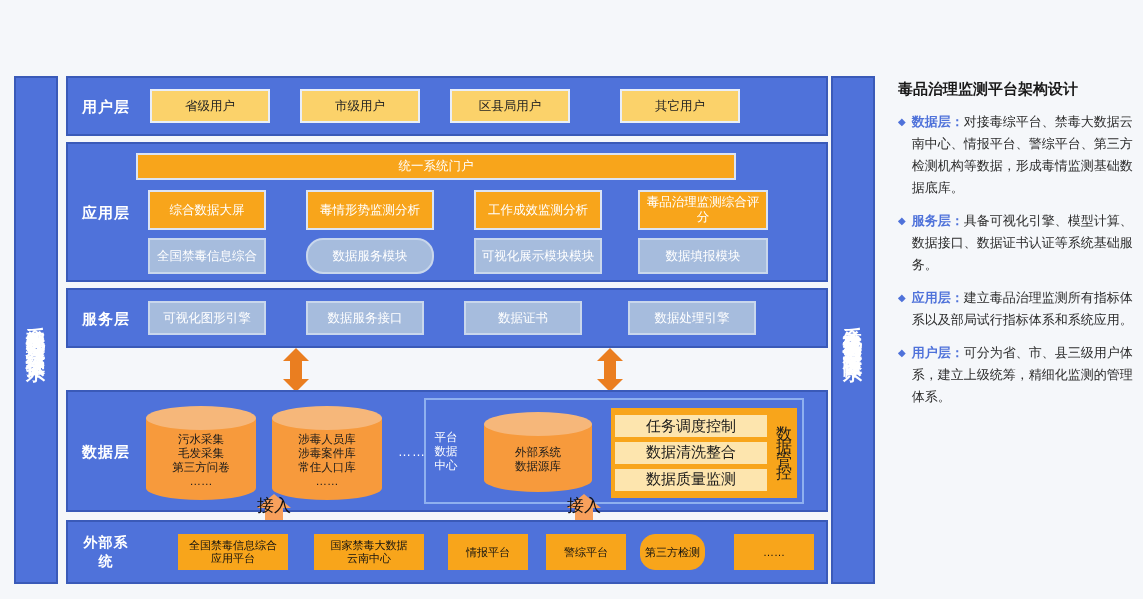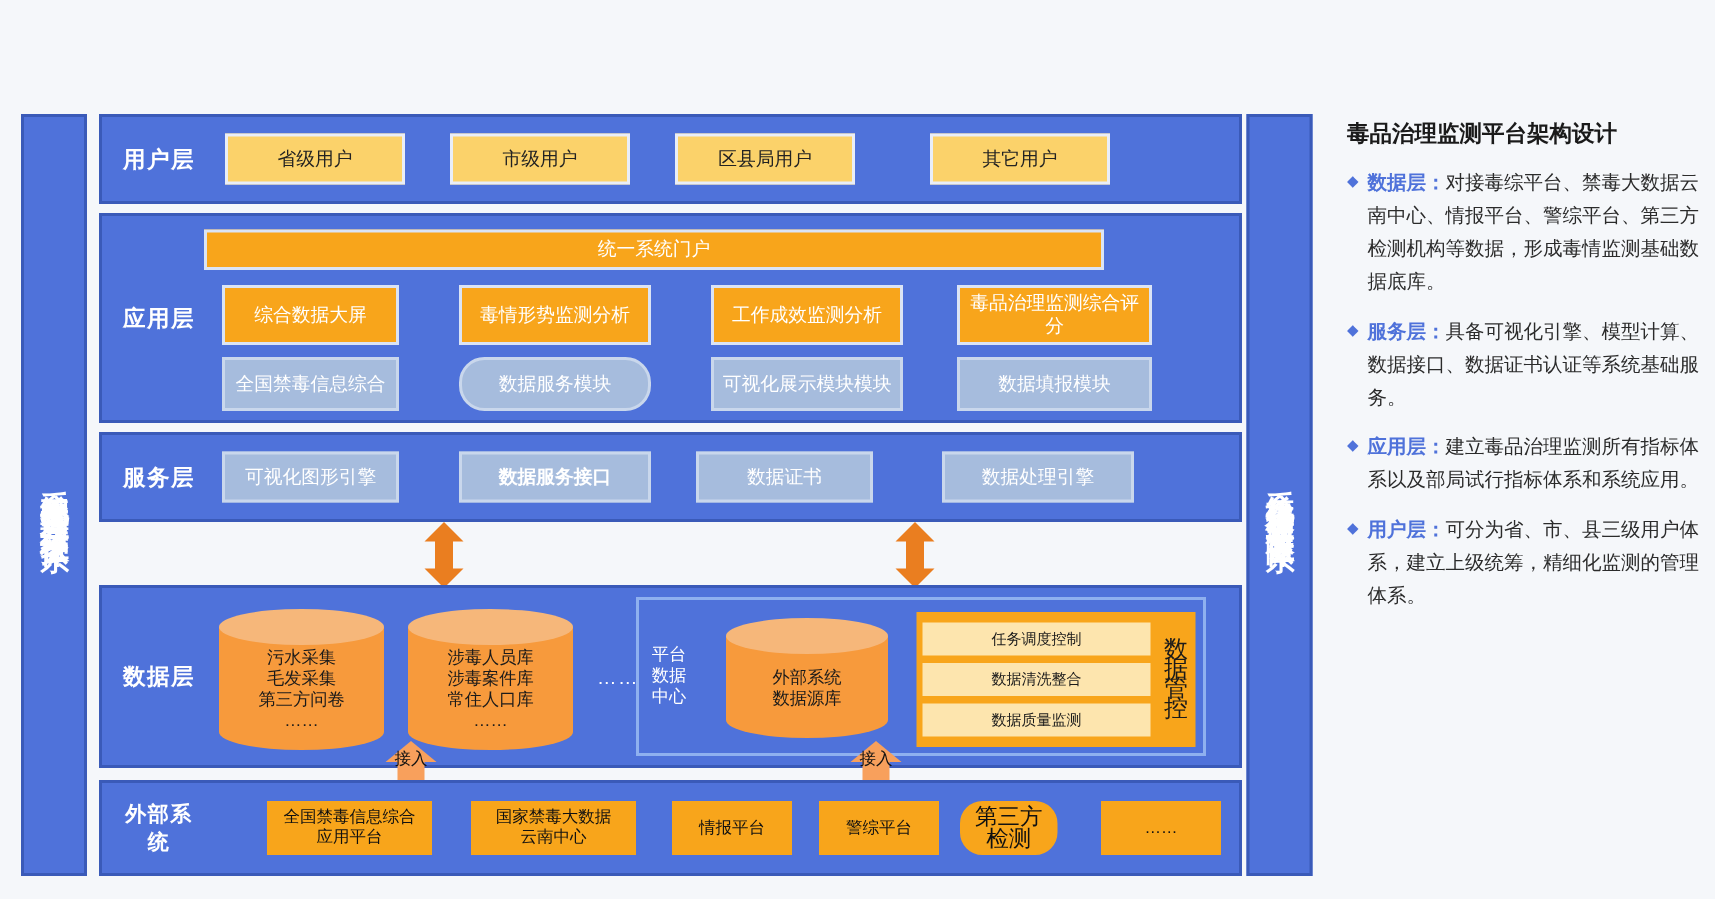--- a/index.html
+++ b/index.html
@@ -110,21 +110,21 @@
     position: absolute; left: 3px; top: 0; width: 34px; height: 100%;
     display: flex; align-items: center; justify-content: center;
     color: #fff; font-size: 11.5px; line-height: 14px; text-align: center;
   }
   #dm-panel {
     position: absolute; left: 185px; top: 8px; width: 186px; height: 90px;
     background: #f8a51b; display: flex;
   }
   #dm-rows { flex: 1; display: flex; flex-direction: column; justify-content: space-around; padding: 5px 4px; }
   .dm-row {
-    background: #fde5ae; color: #1a1a1a; font-size: 10px;
+    background: #fde5ae; color: #1a1a1a; font-size: 15px;
     height: 22px; display: flex; align-items: center; justify-content: center;
     margin: 0 0;
   }
   #dm-side {
     width: 26px; display: flex; align-items: center; justify-content: center;
     color: #1a1a1a; font-size: 16px; line-height: 13px; text-align: center;
   }
 
   .dots {
     position: absolute; color: #fff; font-size: 13px; letter-spacing: 1px;
@@ -145,21 +145,21 @@
   .arrow-up .head {
     position: absolute; left: 0; top: 0; width: 0; height: 0;
     border-left: 17px solid transparent; border-right: 17px solid transparent;
     border-bottom: 14px solid #f8a05c;
   }
   .arrow-up .shaft {
     position: absolute; left: 8px; top: 13px; bottom: 0; width: 18px; background: #f8a05c;
   }
   .arrow-up .lbl {
     position: absolute; left: 0; top: 6px; width: 34px;
-    color: #111; font-size: 11px; line-height: 12px; text-align: center;
+    color: #111; font-size: 17px; line-height: 12px; text-align: center;
   }
 
   
   #info { position: absolute; left: 898px; top: 80px; width: 238px; }
   #info-title { font-size: 15px; font-weight: bold; color: #1a1a1a; margin-bottom: 12px; }
   .info-item { display: flex; margin-bottom: 11px; }
   .info-bullet { color: #4f72da; font-size: 10px; line-height: 22px; margin-right: 6px; flex: 0 0 auto; }
   .info-text { font-size: 13px; line-height: 22px; color: #2b2b2b; }
   .info-key { color: #4f72da; font-weight: bold; }
 </style>
@@ -191,21 +191,21 @@
 
     <div class="box box-gray" style="left:80px;  top:94px; width:118px; height:36px;">全国禁毒信息综合</div>
     <div class="box box-gray" style="left:238px; top:94px; width:128px; height:36px;border-radius:17px;">数据服务模块</div>
     <div class="box box-gray" style="left:406px; top:94px; width:128px; height:36px;">可视化展示模块模块</div>
     <div class="box box-gray" style="left:570px; top:94px; width:130px; height:36px;">数据填报模块</div>
   </div>
 
   <div class="layer" id="layer-service">
     <div class="layer-label">服务层</div>
     <div class="box box-gray" style="left:80px;  top:11px; width:118px; height:34px;">可视化图形引擎</div>
-    <div class="box box-gray" style="left:238px; top:11px; width:128px; height:34px;font-weight:bold;">数据服务接口</div>
+    <div class="box box-gray" style="left:238px; top:11px; width:118px; height:34px;">数据服务接口</div>
     <div class="box box-gray" style="left:396px; top:11px; width:118px; height:34px;">数据证书</div>
     <div class="box box-gray" style="left:560px; top:11px; width:128px; height:34px;">数据处理引擎</div>
   </div>
 
   <div class="arrow-dbl" style="left:283px; top:348px; height:44px;">
     <div class="up"></div>
       <div class="shaft"></div>
       <div class="dn"></div>
   </div>
   <div class="arrow-dbl" style="left:597px; top:348px; height:44px;">
@@ -273,21 +273,21 @@
   </div>
 
   <div class="layer" id="layer-ext">
     <div class="layer-label" style="font-size:14px;">外部系统</div>
     <div class="box box-ext" style="left:110px; top:12px; width:110px; height:36px; font-size:11px; line-height:13px; white-space:pre-line;">全国禁毒信息综合
 应用平台</div>
     <div class="box box-ext" style="left:246px; top:12px; width:110px; height:36px; font-size:11px; line-height:13px; white-space:pre-line;">国家禁毒大数据
 云南中心</div>
     <div class="box box-ext" style="left:380px; top:12px; width:80px;  height:36px; font-size:11px;">情报平台</div>
     <div class="box box-ext" style="left:478px; top:12px; width:80px;  height:36px; font-size:11px;">警综平台</div>
-    <div class="box box-ext" style="left:572px; top:12px; width:65px;  height:36px; font-size:15px;border-radius:15px;">第三方检测</div>
+    <div class="box box-ext" style="left:572px; top:12px; width:65px;  height:36px; font-size:11px;border-radius:15px;">第三方检测</div>
     <div class="box box-ext" style="left:666px; top:12px; width:80px;  height:36px; font-size:11px;">……</div>
   </div>
 
   <div id="info">
     <div id="info-title">毒品治理监测平台架构设计</div>
 
     <div class="info-item">
       <span class="info-bullet">◆</span>
       <div class="info-text">
         <span class="info-key">数据层：</span><span>对接毒综平台、禁毒大数据云南中心、情报平台、警综平台、第三方检测机构等数据，形成毒情监测基础数据底库。</span>

